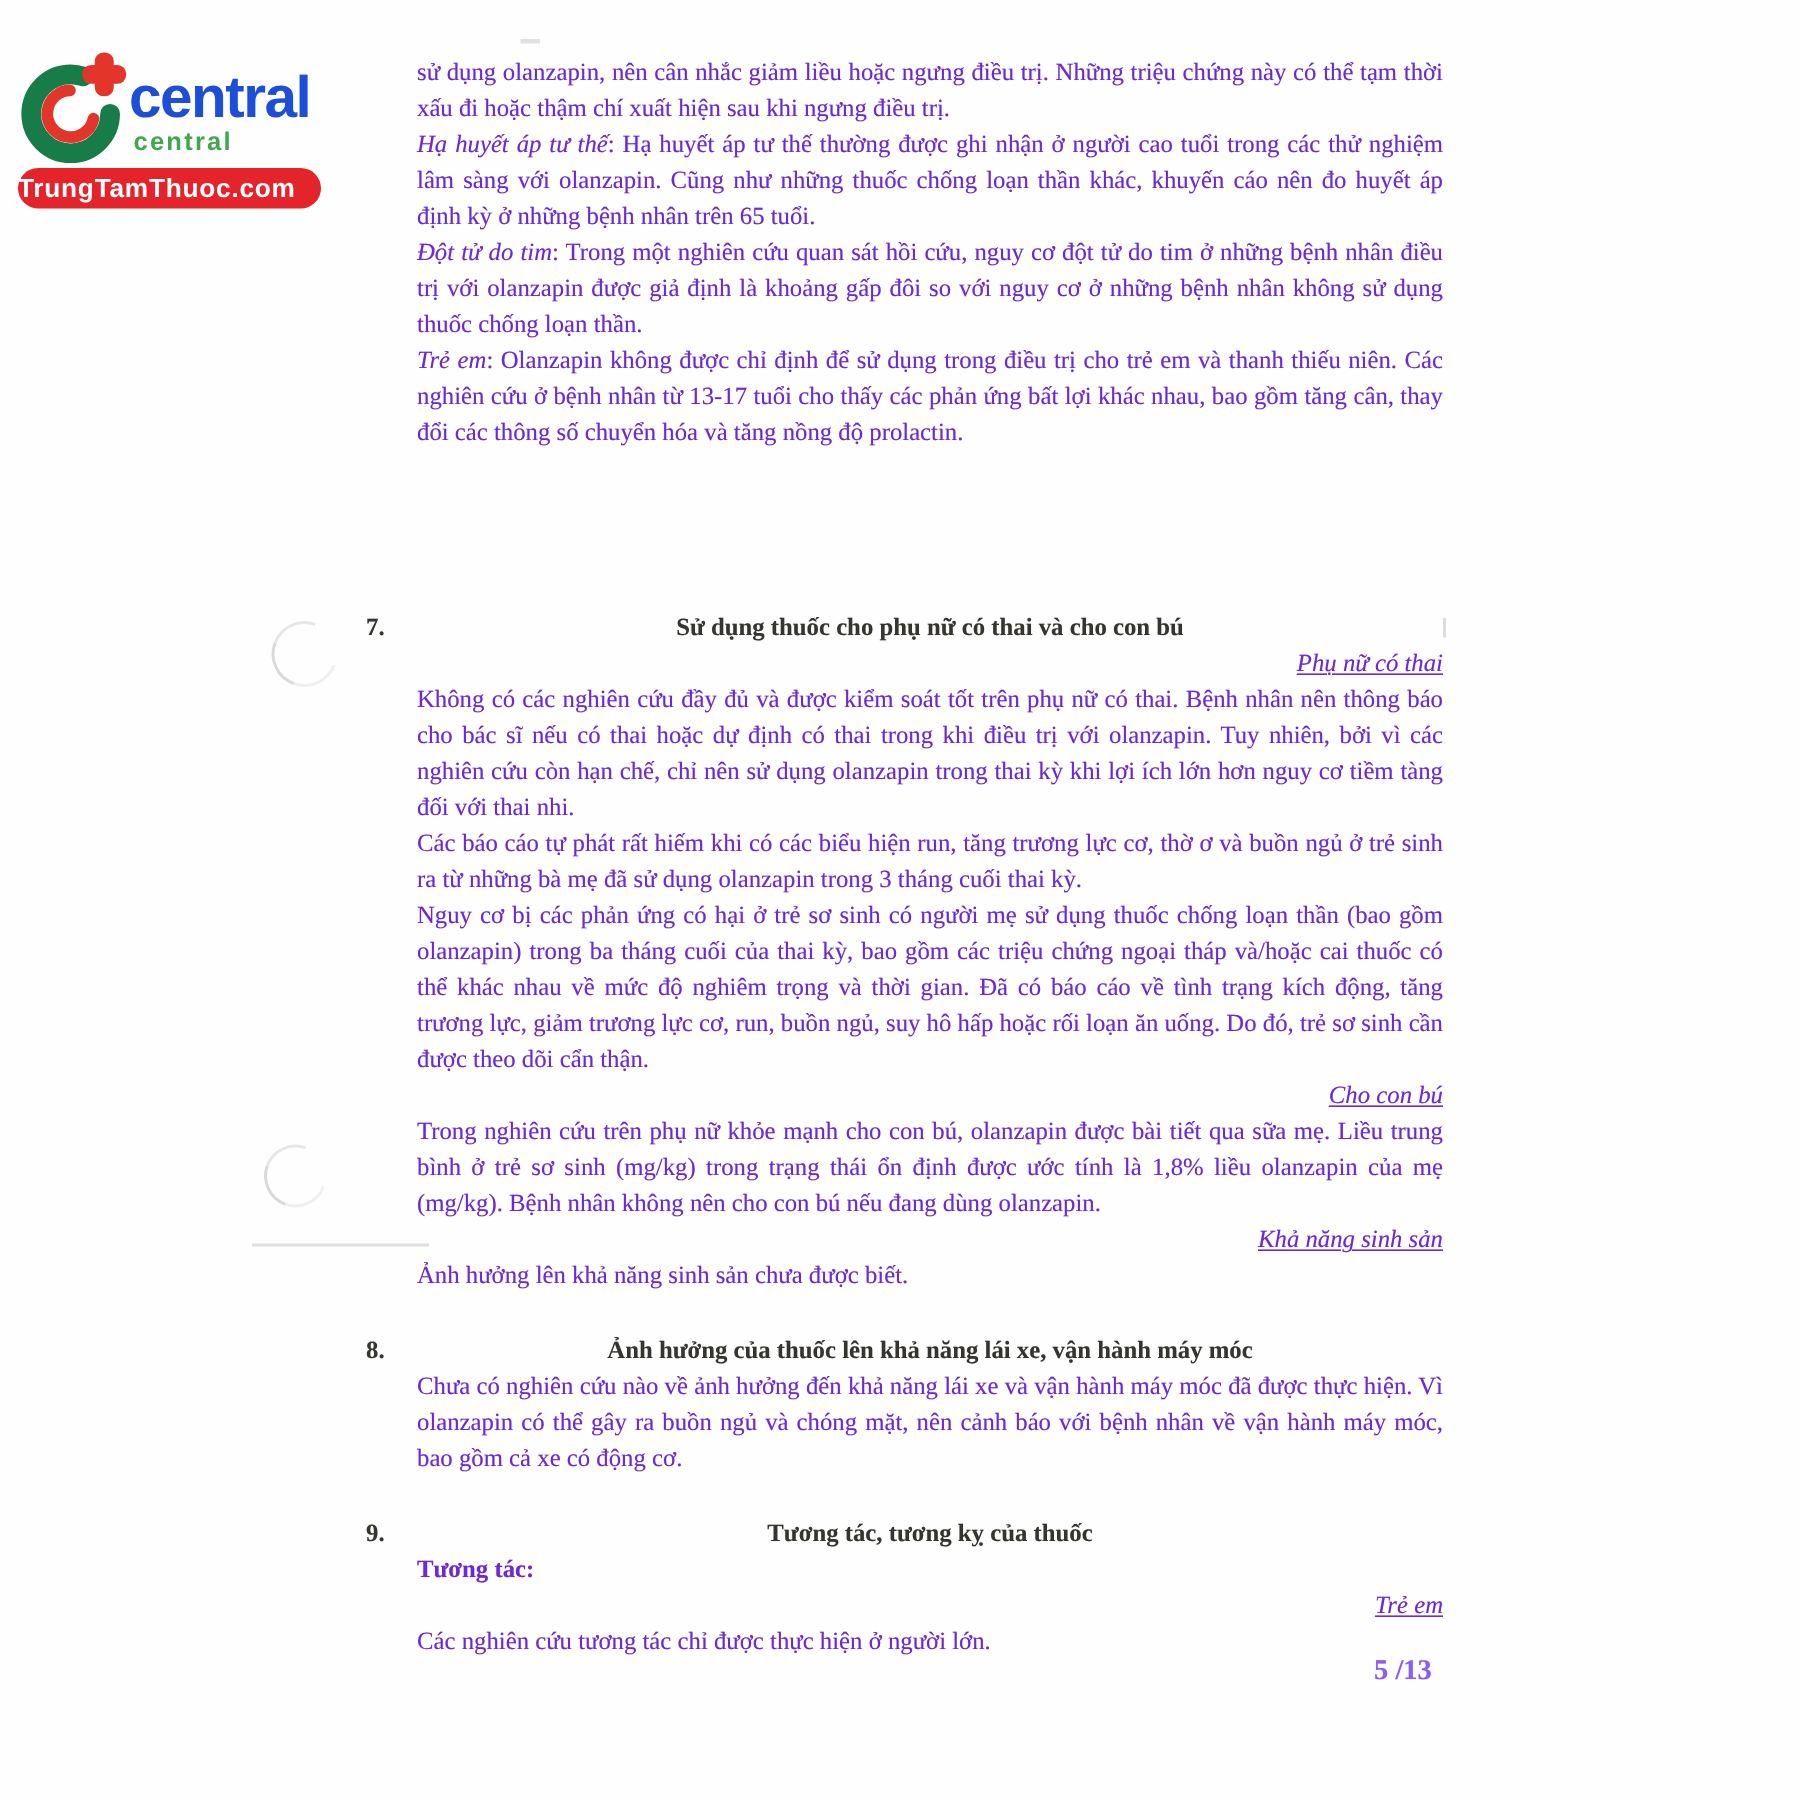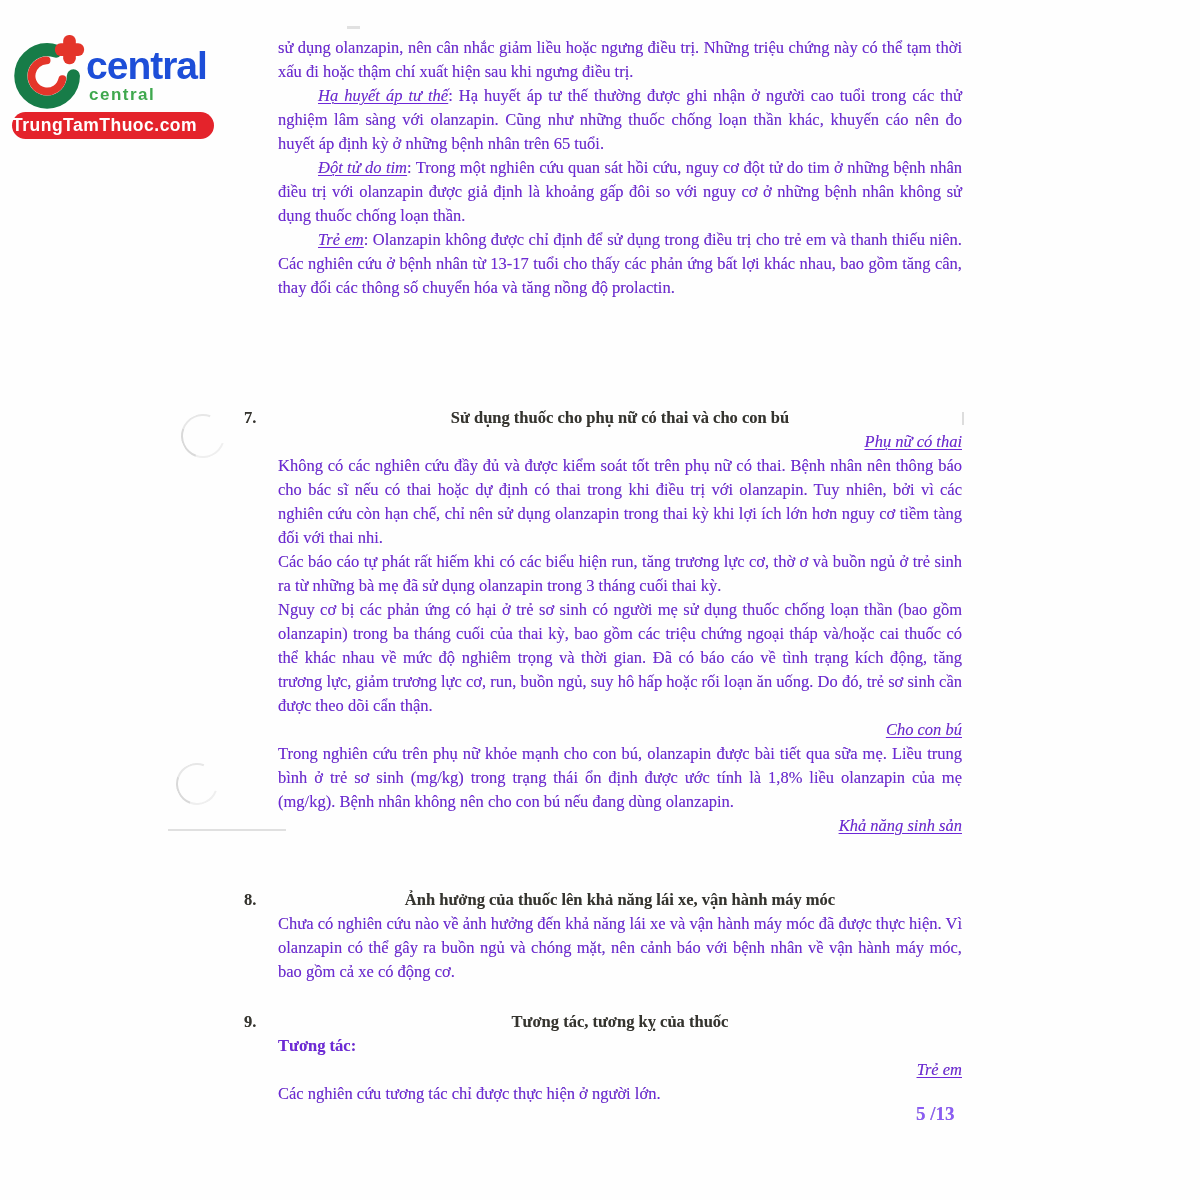--- a/index.html
+++ b/index.html
@@ -36,21 +36,21 @@
   }
 
   
   .bt{
     font-size:16.5px;line-height:24px;color:#6d28d9;
     text-align:justify;margin:0;
     text-shadow:0 0 0.6px rgba(63,62,60,0.38);
   }
   .block{position:absolute;left:244px;width:718px;}
   .indent{margin-left:34px;}
-  .lead{font-style:italic;text-decoration:underline;text-underline-offset:2px;text-decoration-thickness:1px;margin-left:40px;}
+  .lead{font-style:italic;text-underline-offset:2px;text-decoration-thickness:1px;}
   .subhead{
     font-style:italic;text-decoration:underline;text-underline-offset:2px;
     text-decoration-thickness:1px;text-align:right;
   }
   .boldsub{font-weight:bold;text-align:left;}
   .sec-head{display:flex;font-weight:bold;color:#35342F;text-align:left;}
   .sec-num{flex:0 0 34px;}
   .sec-title{flex:1;text-align:center;}
 
   #intro-block{top:36px;}
@@ -112,20 +112,21 @@
       <span class="sec-num">7.</span>
       <span class="sec-title">Sử dụng thuốc cho phụ nữ có thai và cho con bú</span>
     </div>
     <div class="bt indent subhead">Phụ nữ có thai</div>
     <p class="bt indent">Không có các nghiên cứu đầy đủ và được kiểm soát tốt trên phụ nữ có thai. Bệnh nhân nên thông báo cho bác sĩ nếu có thai hoặc dự định có thai trong khi điều trị với olanzapin. Tuy nhiên, bởi vì các nghiên cứu còn hạn chế, chỉ nên sử dụng olanzapin trong thai kỳ khi lợi ích lớn hơn nguy cơ tiềm tàng đối với thai nhi.</p>
     <p class="bt indent">Các báo cáo tự phát rất hiếm khi có các biểu hiện run, tăng trương lực cơ, thờ ơ và buồn ngủ ở trẻ sinh ra từ những bà mẹ đã sử dụng olanzapin trong 3 tháng cuối thai kỳ.</p>
     <p class="bt indent">Nguy cơ bị các phản ứng có hại ở trẻ sơ sinh có người mẹ sử dụng thuốc chống loạn thần (bao gồm olanzapin) trong ba tháng cuối của thai kỳ, bao gồm các triệu chứng ngoại tháp và/hoặc cai thuốc có thể khác nhau về mức độ nghiêm trọng và thời gian. Đã có báo cáo về tình trạng kích động, tăng trương lực, giảm trương lực cơ, run, buồn ngủ, suy hô hấp hoặc rối loạn ăn uống. Do đó, trẻ sơ sinh cần được theo dõi cẩn thận.</p>
     <div class="bt indent subhead">Cho con bú</div>
     <p class="bt indent">Trong nghiên cứu trên phụ nữ khỏe mạnh cho con bú, olanzapin được bài tiết qua sữa mẹ. Liều trung bình ở trẻ sơ sinh (mg/kg) trong trạng thái ổn định được ước tính là 1,8% liều olanzapin của mẹ (mg/kg). Bệnh nhân không nên cho con bú nếu đang dùng olanzapin.</p>
     <div class="bt indent subhead">Khả năng sinh sản</div>
+    <p class="bt indent">Ảnh hưởng lên khả năng sinh sản chưa được biết.</p>
   </div>
 
   <div id="section-8" class="block">
     <div class="bt sec-head">
       <span class="sec-num">8.</span>
       <span class="sec-title">Ảnh hưởng của thuốc lên khả năng lái xe, vận hành máy móc</span>
     </div>
     <p class="bt indent">Chưa có nghiên cứu nào về ảnh hưởng đến khả năng lái xe và vận hành máy móc đã được thực hiện. Vì olanzapin có thể gây ra buồn ngủ và chóng mặt, nên cảnh báo với bệnh nhân về vận hành máy móc, bao gồm cả xe có động cơ.</p>
   </div>
 

